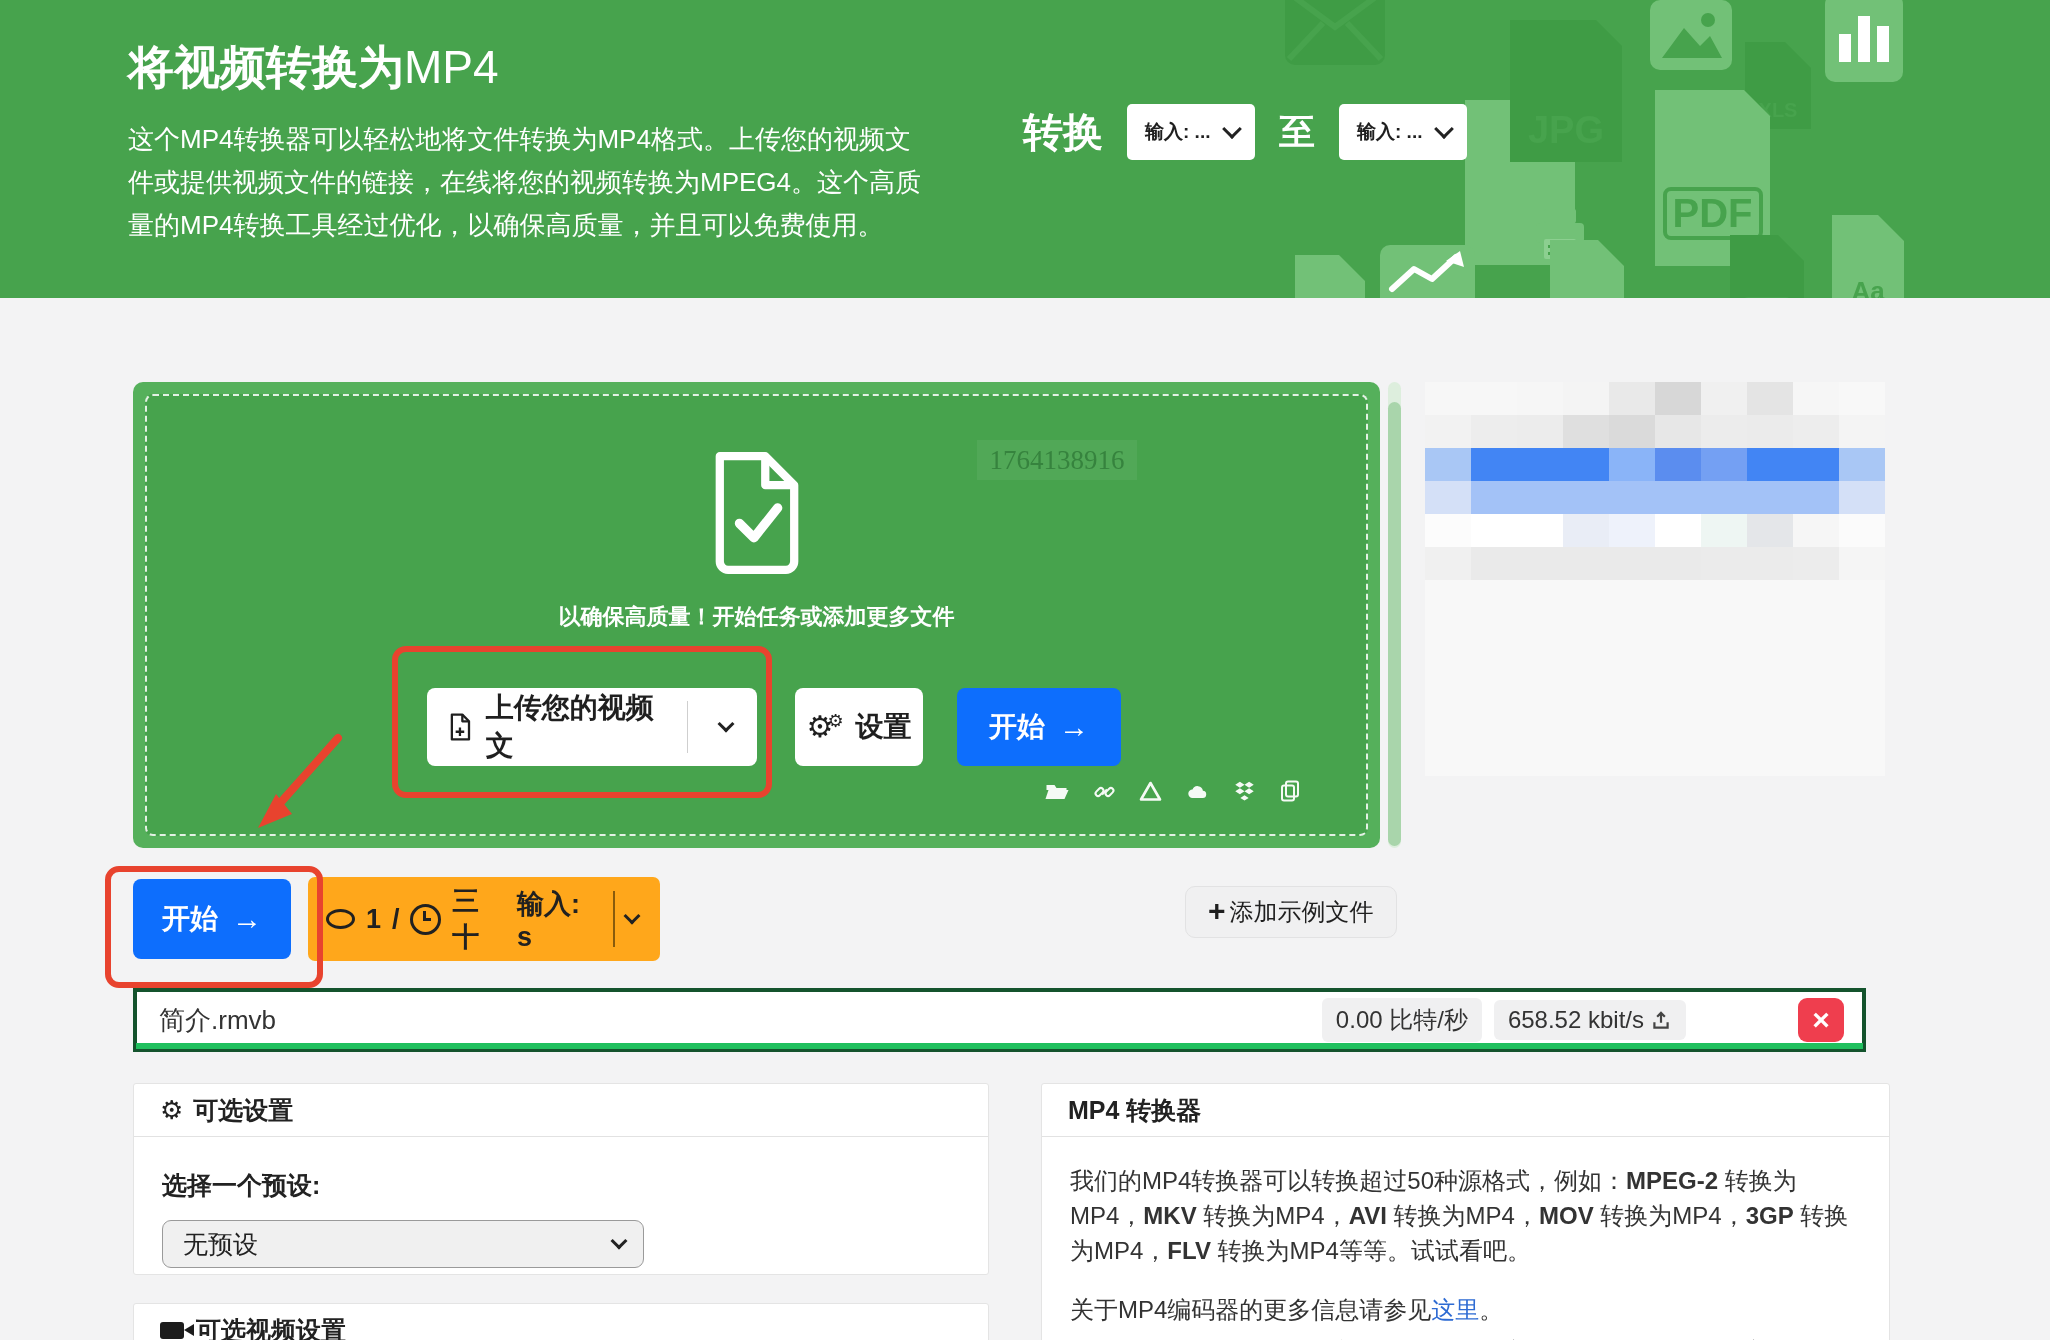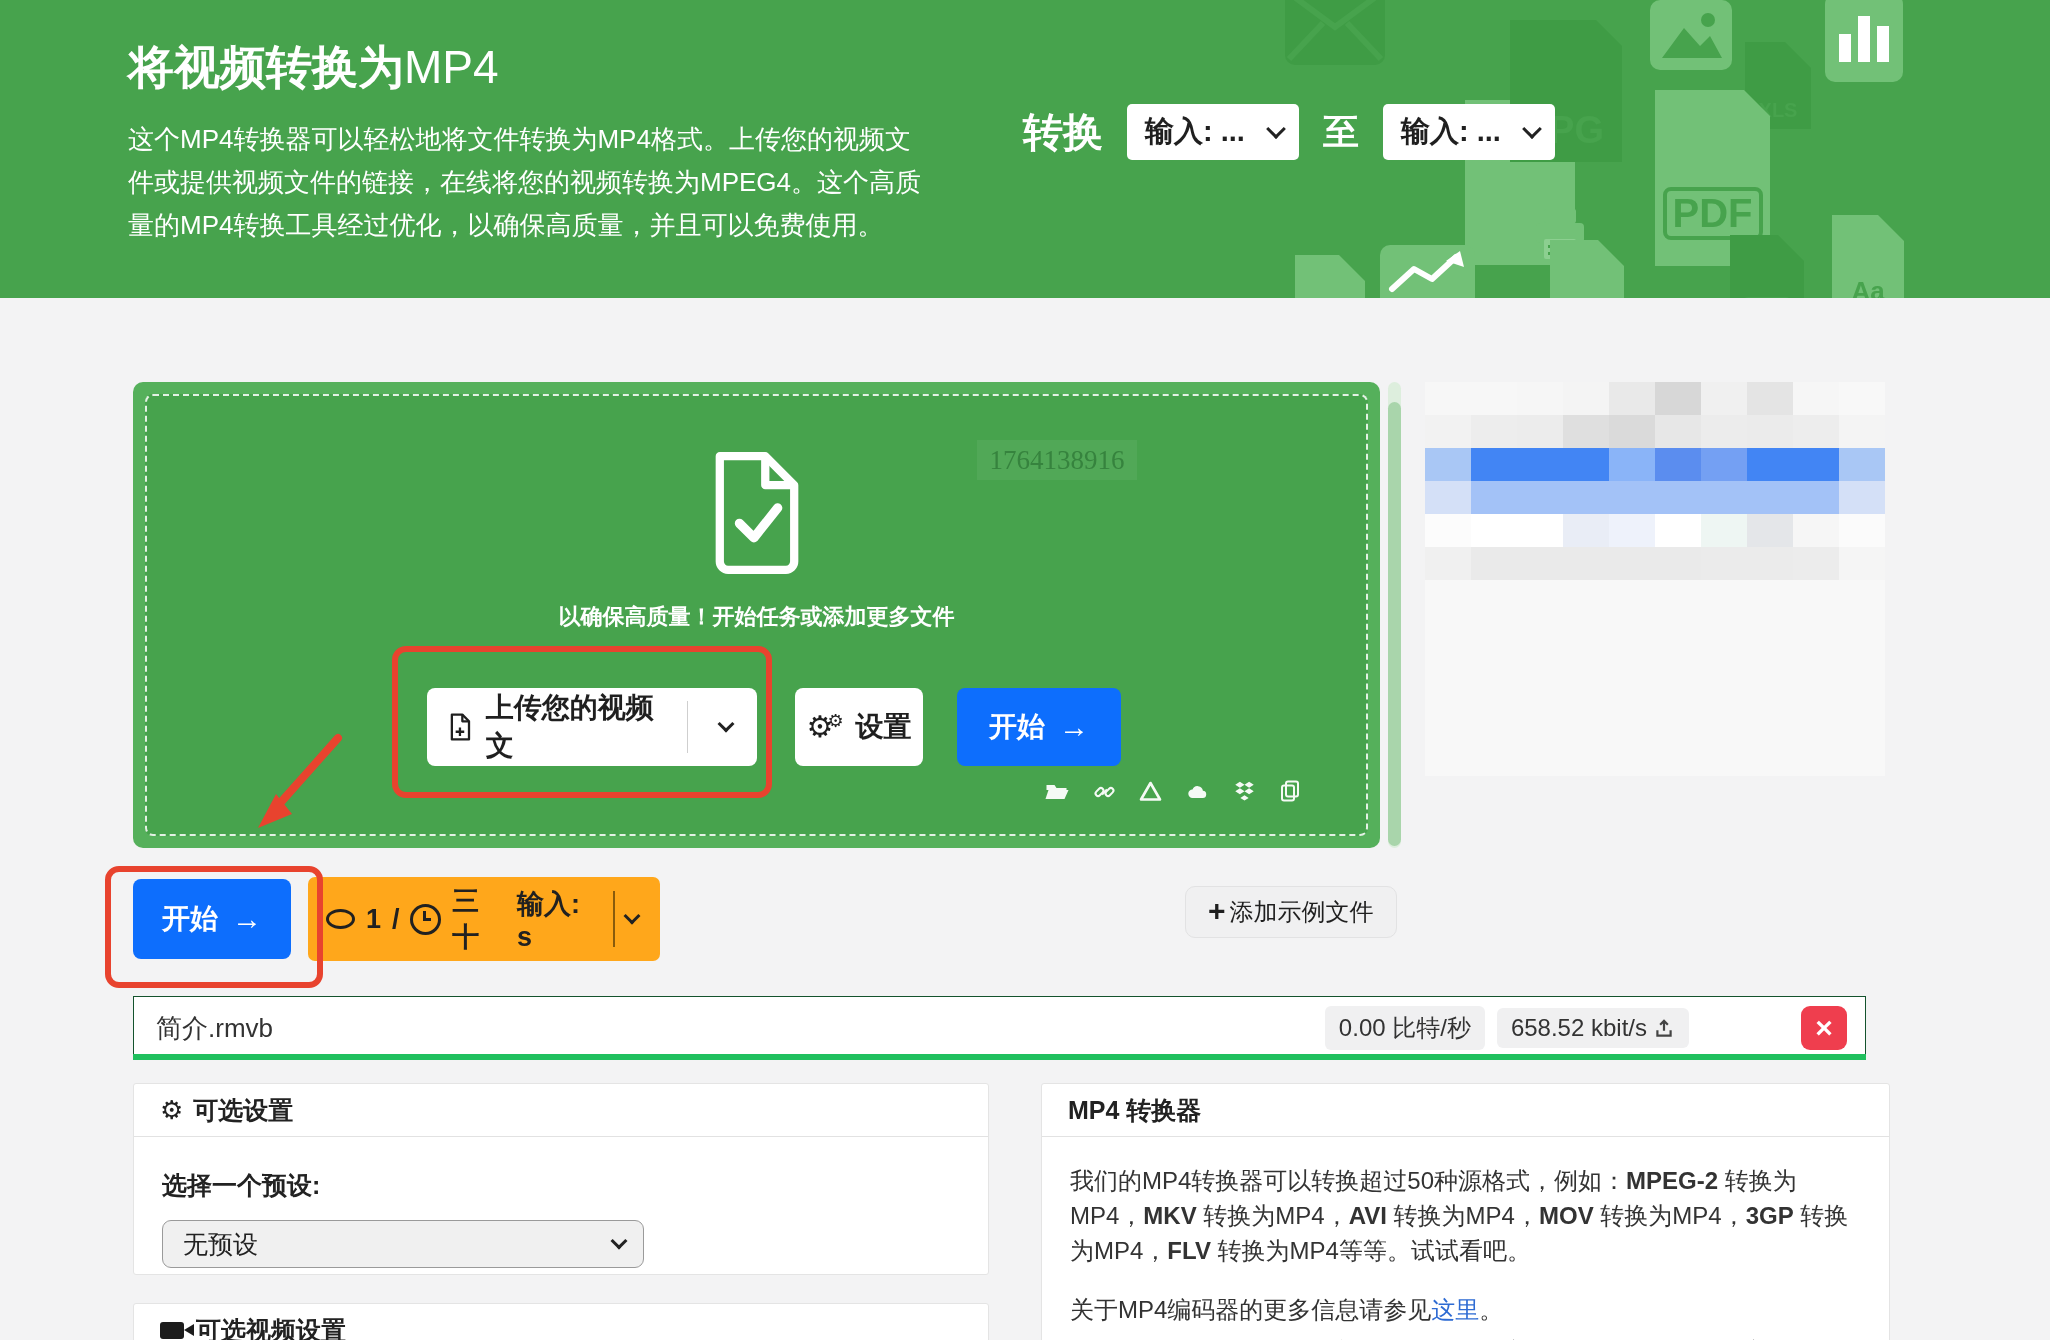--- a/index.html
+++ b/index.html
@@ -12,23 +12,23 @@
   
   .hero{position:absolute;left:0;top:0;width:2050px;height:298px;background:#47a34d;overflow:hidden;}
   .hero-title{position:absolute;left:128px;top:6px;z-index:3;color:#fff;font-size:46px;line-height:60px;}
   .hero-title .tcn{font-weight:800;}
   .hero-title .ten{font-weight:400;}
   .hero-desc{position:absolute;left:128px;top:118px;z-index:3;color:#fff;font-size:26px;line-height:43px;}
   .convert-bar{position:absolute;left:1023px;top:104px;z-index:4;display:flex;align-items:center;gap:24px;}
   .cv-label{color:#fff;font-size:40px;font-weight:800;}
   .cv-to{color:#fff;font-size:36px;font-weight:800;}
   .hero-select{
-    width:172px;height:56px;background:#fff;border-radius:5px;display:flex;align-items:center;
+    width:128px;height:56px;background:#fff;border-radius:5px;display:flex;align-items:center;
     justify-content:space-between;padding:0 16px 0 18px;cursor:pointer;box-sizing:border-box;
-    font-size:29px;font-weight:600;color:#1f1f1f;
+    font-size:19px;font-weight:600;color:#1f1f1f;
   }
   .chev{display:inline-block;width:11px;height:11px;border-right:3px solid #222;border-bottom:3px solid #222;transform:rotate(45deg);margin-top:-6px;}
   .chev.sm{width:9px;height:9px;}
   
   .bgi{position:absolute;z-index:1;}
   .bg-file{clip-path:polygon(0 0,calc(100% - 26px) 0,100% 26px,100% 100%,0 100%);display:flex;align-items:flex-end;justify-content:center;}
   .bg-file span{color:#47a34d;font-weight:800;}
   .tone-d{background:#3f9c45;}
   .tone-l{background:#72c177;}
   .tile{background:#72c177;border-radius:10px;}
@@ -66,22 +66,22 @@
   .task-pill{position:absolute;left:308px;top:877px;width:352px;height:84px;background:#ffa71b;border-radius:7px;z-index:3;
     display:flex;align-items:center;gap:11px;padding:0 18px;box-sizing:border-box;font-size:27px;font-weight:700;color:#212121;}
   .coin{width:23px;height:14px;border:3px solid #212121;border-radius:50%;display:inline-block;}
   .clock{width:25px;height:25px;border:3px solid #212121;border-radius:50%;position:relative;display:inline-block;}
   .clock::before{content:'';position:absolute;left:10px;top:4px;width:3px;height:9px;background:#212121;}
   .clock::after{content:'';position:absolute;left:10px;top:11px;width:8px;height:3px;background:#212121;}
   .pill-div{width:2px;height:56px;background:rgba(40,30,0,.55);margin-left:auto;}
   .btn-example{position:absolute;left:1185px;top:886px;height:52px;padding:0 22px;background:#f0f0f1;border:1px solid #e2e2e3;border-radius:10px;z-index:3;font-size:24px;color:#1f1f1f;gap:4px;}
   .btn-example b{font-size:30px;font-weight:800;margin-top:-3px;}
   
-  .file-row{position:absolute;left:133px;top:988px;width:1733px;height:64px;background:#fff;border:1px solid #14532d;z-index:3;
-    display:flex;align-items:center;padding:0 18px 0 22px;box-sizing:border-box;margin-top:8px;}
+  .file-row{position:absolute;left:133px;top:988px;width:1733px;height:64px;background:#fff;border:4px solid #14532d;z-index:3;
+    display:flex;align-items:center;padding:0 18px 0 22px;box-sizing:border-box;}
   .fname{font-size:26px;color:#333;}
   .badge{background:#f0f0f1;border-radius:6px;padding:6px 14px;font-size:24px;color:#333;display:flex;align-items:center;gap:6px;}
   .badge+.badge{margin-left:12px;text-align:center;}
   .badges{margin-left:auto;display:flex;align-items:center;}
   .xbtn{width:46px;height:44px;background:#ef3e4e;border:none;border-radius:9px;color:#fff;font-size:30px;font-weight:800;line-height:1;
     display:flex;align-items:center;justify-content:center;cursor:pointer;margin-left:112px;}
   .progress{position:absolute;left:-1px;right:-1px;bottom:-1px;height:6px;background:#20c05e;}
   
   .panel{position:absolute;background:#fff;border:1px solid #e4e4e4;border-radius:3px;z-index:3;box-sizing:border-box;}
   .panel-h{height:52px;display:flex;align-items:center;gap:10px;padding:0 26px;border-bottom:1px solid #e2e2e2;font-size:25px;font-weight:700;color:#222;}

